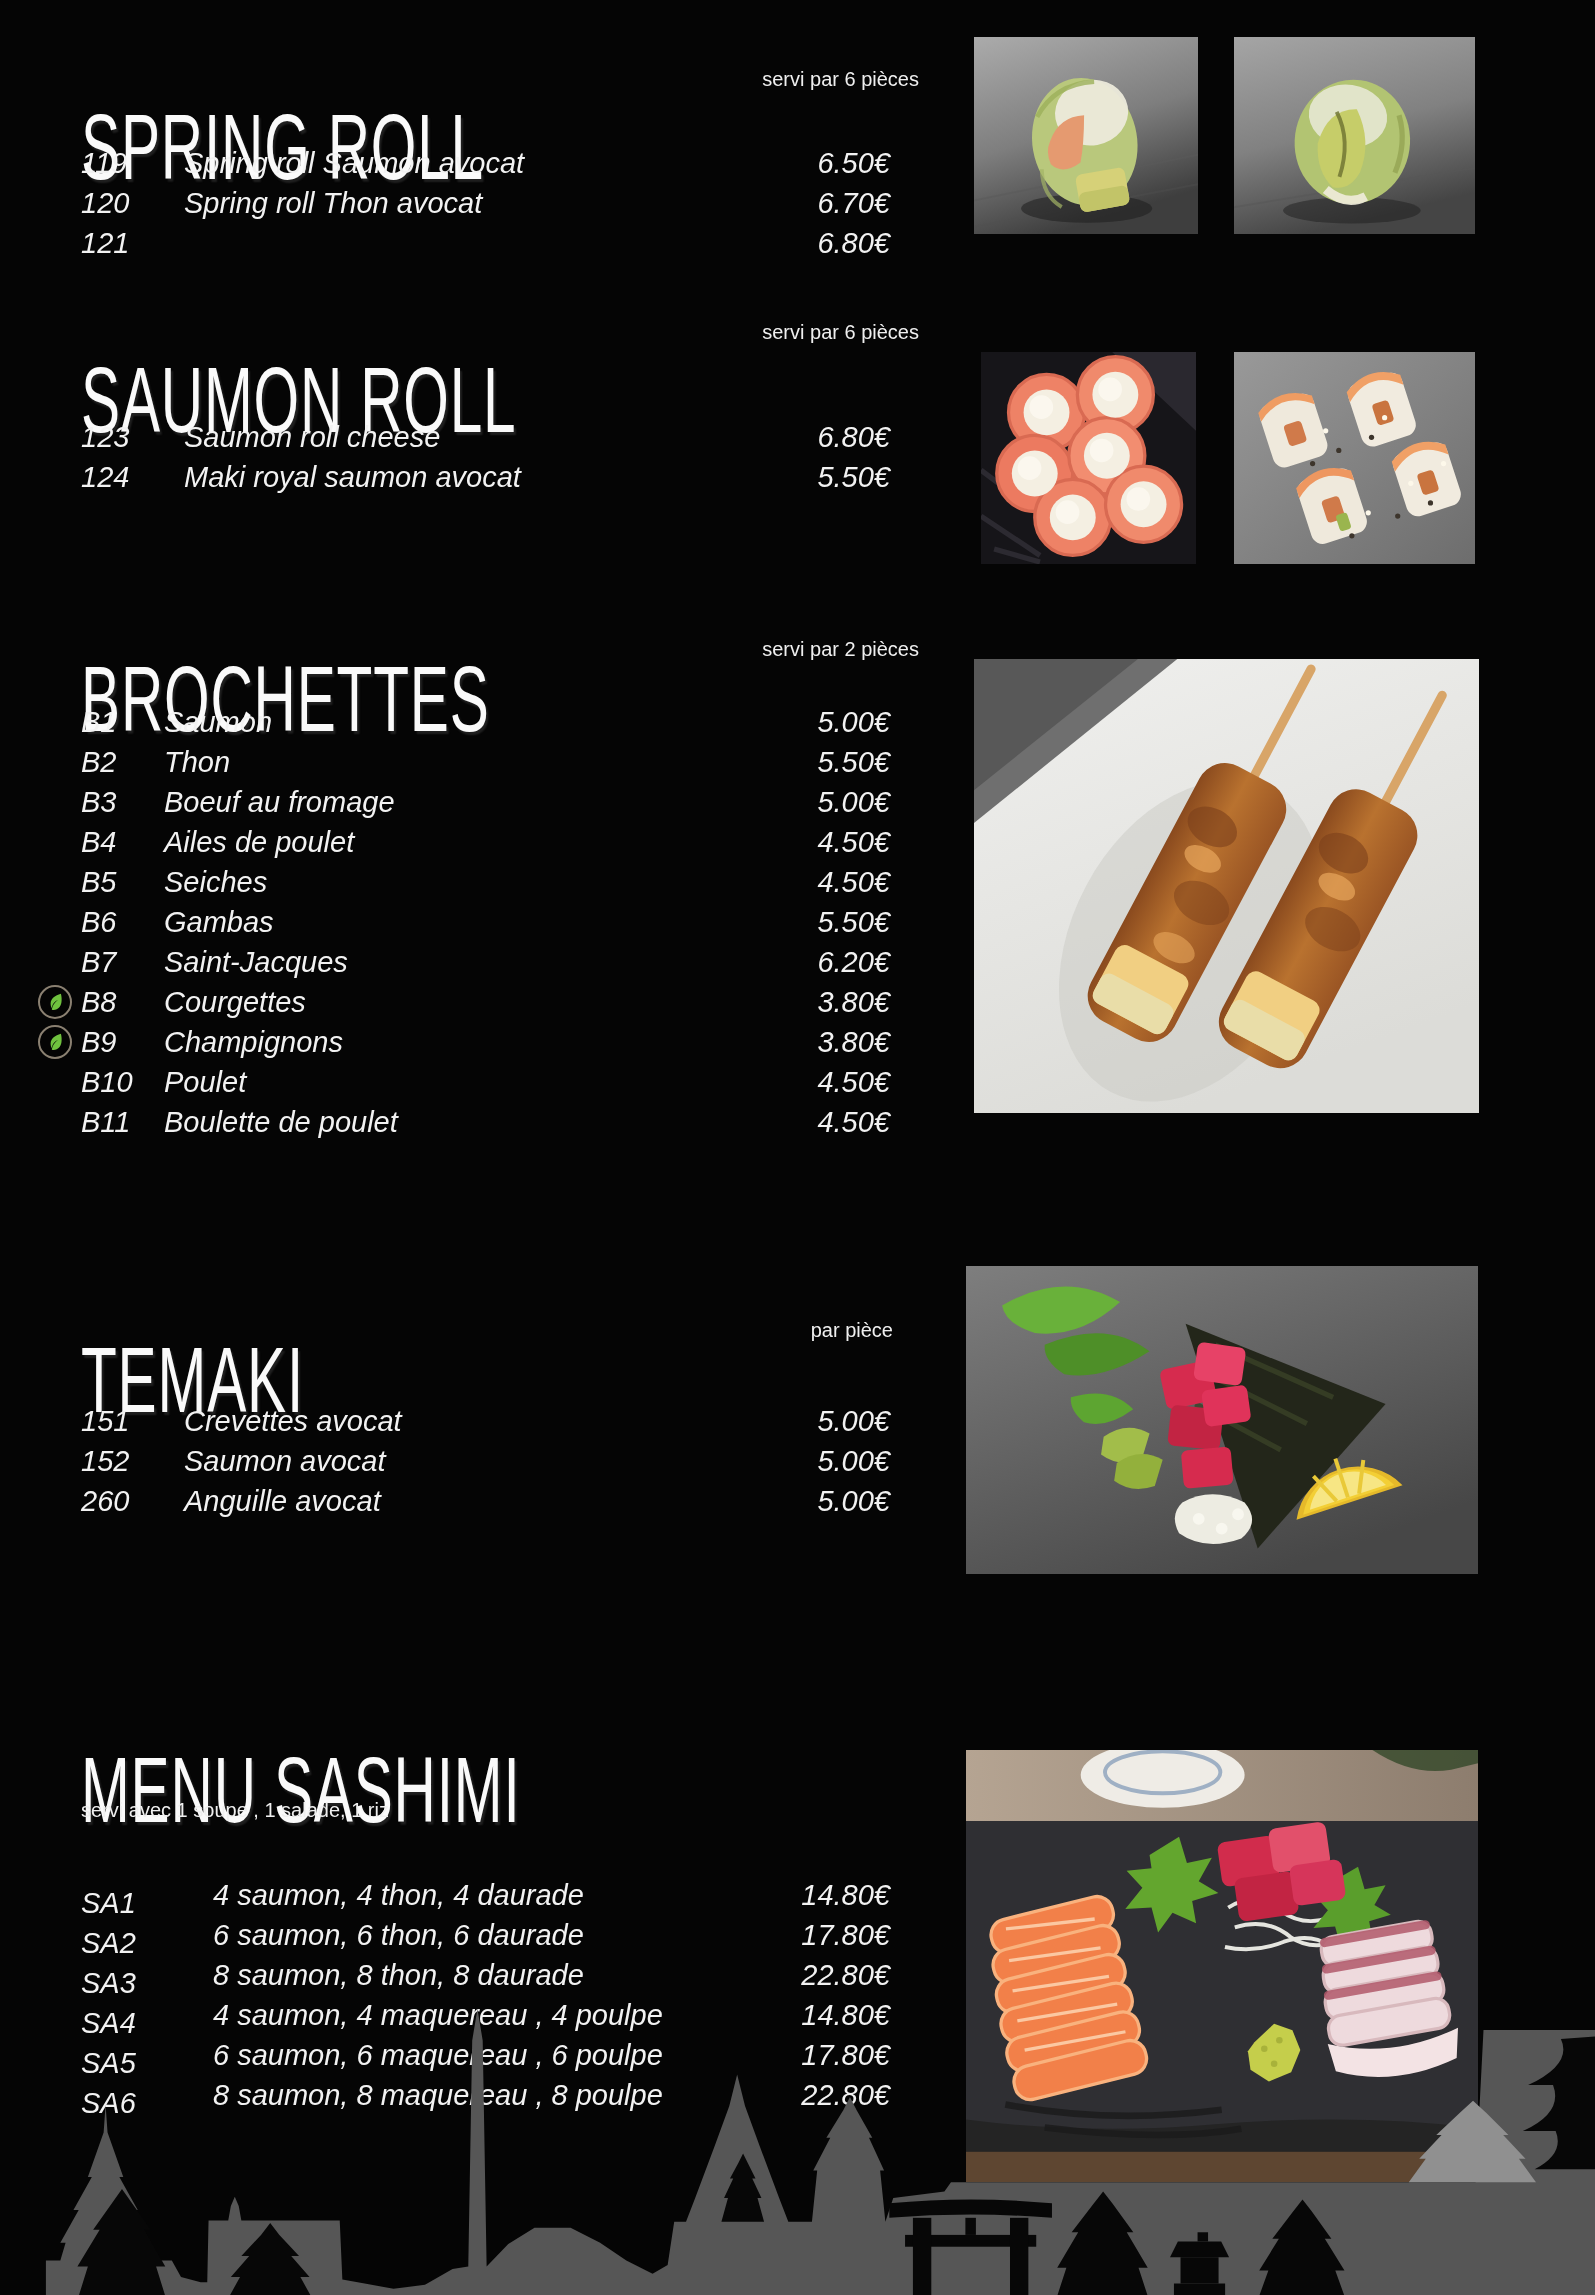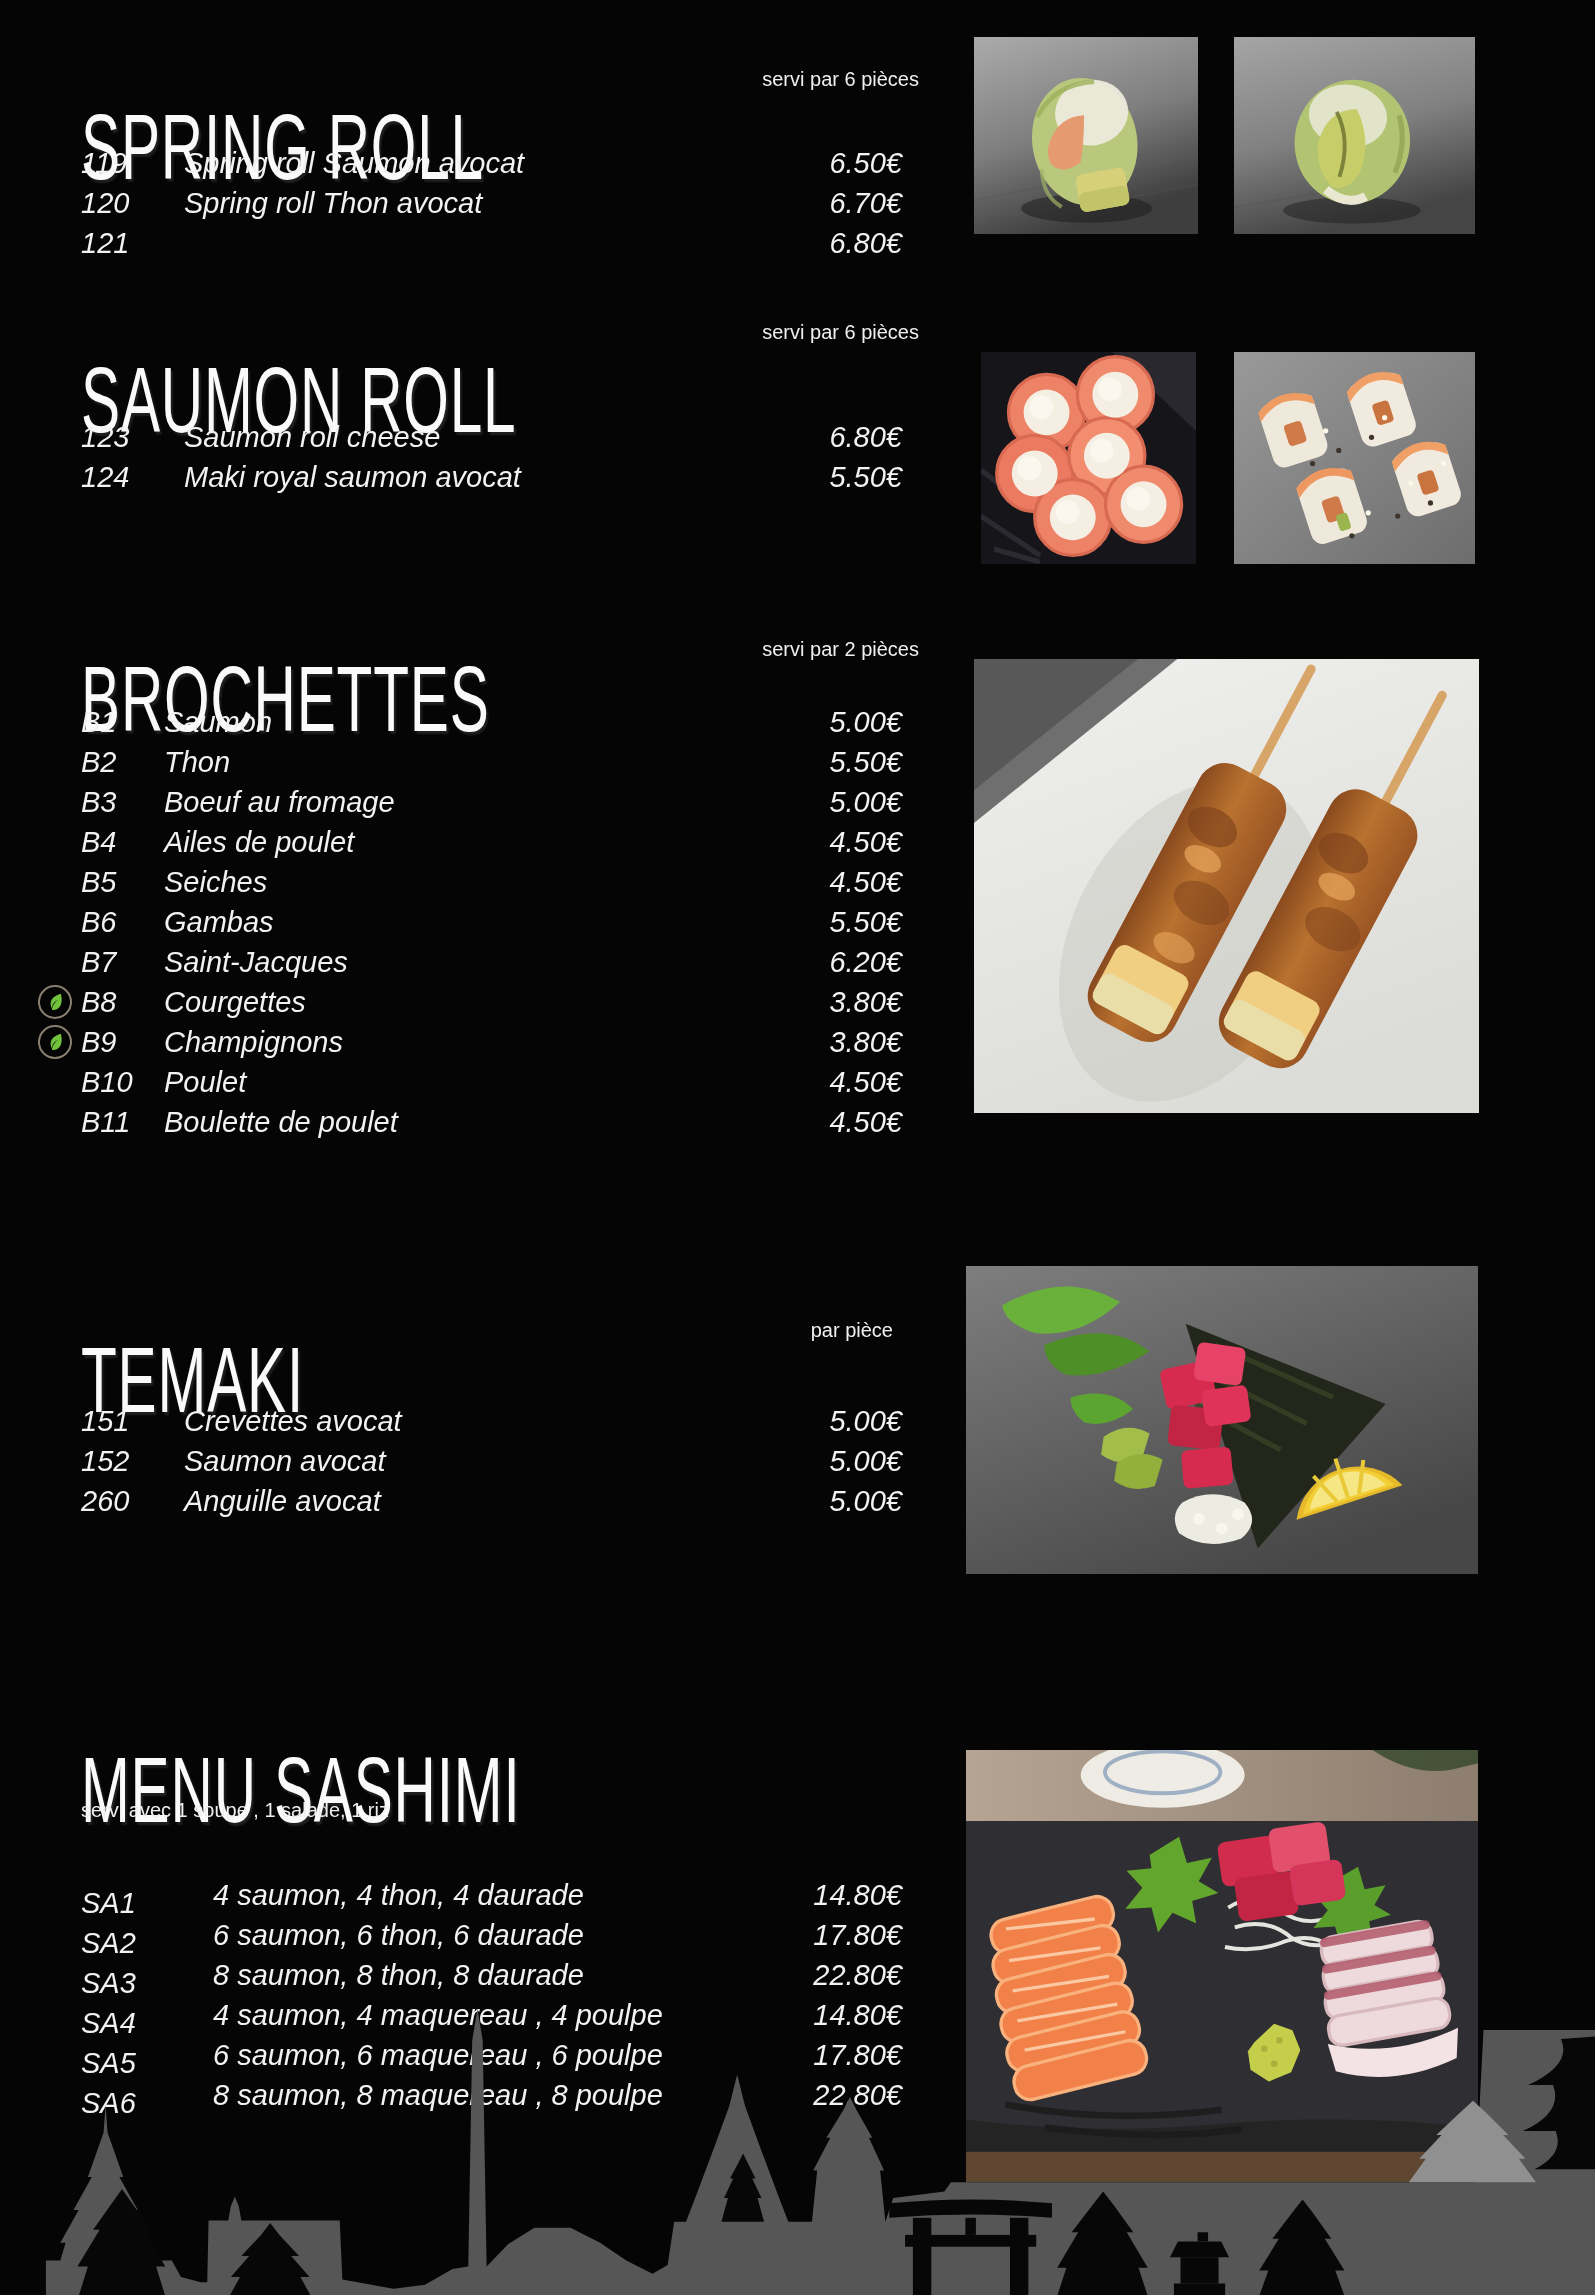--- a/index.html
+++ b/index.html
@@ -16,21 +16,21 @@
     text-shadow:3.3px 3.3px 2.6px rgba(130,130,130,0.22);
   }
   .note{position:absolute;font-size:20px;line-height:35px;color:#efefef;white-space:nowrap;}
   .note-r{right:676px;}
   .rows{position:absolute;left:81px;width:821px;}
   .row{position:relative;height:40px;display:flex;align-items:center;font-size:29px;font-style:italic;}
   .code{flex:0 0 103px;}
   .sec-brochettes .code{flex-basis:83px;}
   .sec-menu-sashimi .code{flex-basis:132px;margin-top:16px;}
   .nm{white-space:nowrap;}
-  .price{position:absolute;right:0;top:0;height:100%;display:flex;align-items:center;}
+  .price{position:absolute;right:12px;top:0;height:100%;display:flex;align-items:center;}
   .leaf{
     position:absolute;left:-43px;top:50%;transform:translateY(-50%);
     width:30px;height:30px;border:2px solid #8a8071;border-radius:50%;
     display:flex;align-items:center;justify-content:center;background:rgba(0,0,0,0.2);
   }
   .leaf svg{width:21px;height:21px;transform:rotate(-8deg);}
   .photo{position:absolute;margin:0;padding:0;overflow:hidden;background:#111;}
   .photo svg{display:block;width:100%;height:100%;}
   .footer-sil{position:absolute;left:0;top:2001px;width:1595px;height:295px;pointer-events:none;}
 </style>

